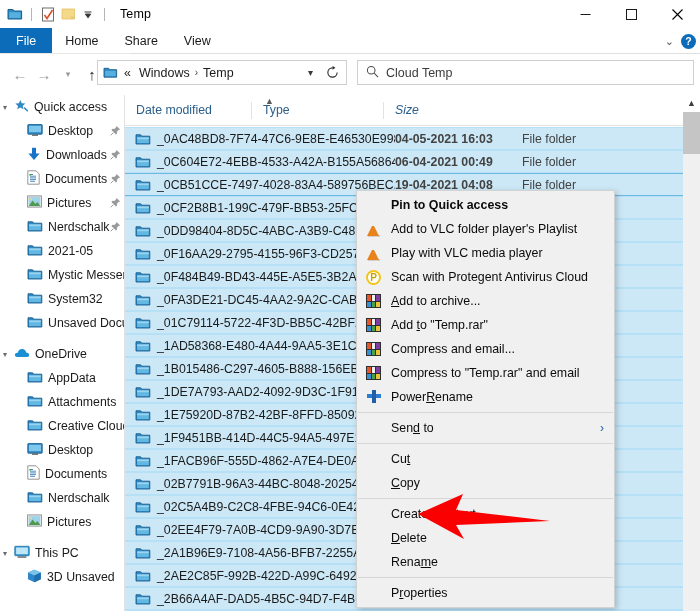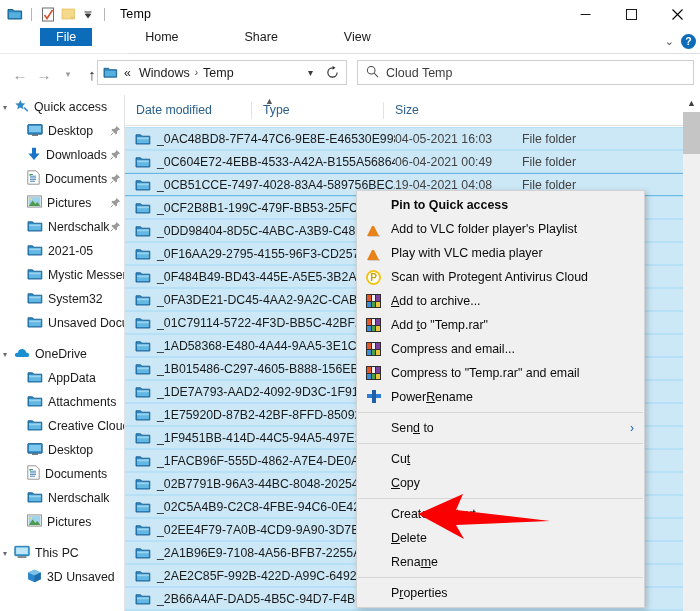--- a/index.html
+++ b/index.html
@@ -32,23 +32,22 @@
   }
 
   
   .ribbon {
     position:absolute; left:0; top:28px; width:700px; height:26px;
     background:#ffffff;
     display:flex; align-items:stretch;
   }
   .tab {
     display:flex; align-items:center; justify-content:center;
-    font-size:12.5px; color:#1a1a1a; height:18px;
+    font-size:12.5px; color:#1a1a1a; height:26px;
     padding:0 13px;
-    margin-left:40px;
   }
   .tab.file {
     background:#0d6cb9; color:#ffffff; padding:0 16px; font-size:12.5px;
   }
   .ribbon-right { position:absolute; right:4px; top:28px; height:26px; display:flex; align-items:center; gap:7px; }
   .chev-sm { font-size:11px; color:#555; }
   .help-circle {
     width:15px; height:15px; border-radius:50%;
     background:#0d6cb9; color:#fff; font-size:10.5px; font-weight:bold;
     display:flex; align-items:center; justify-content:center;
@@ -112,21 +111,21 @@
     position:absolute; left:125px; top:95px; width:575px; height:31px;
     background:#ffffff; display:flex; align-items:center;
     border-bottom:1px solid #e2e2e2;
   }
   .ch { font-size:12.3px; color:#2b5f8a; height:31px; display:flex; align-items:center;
         padding-left:11px; position:relative; }
   .ch::after { content:""; position:absolute; right:0; top:7px; height:17px; width:1px; background:#e2e2e2; }
   .ch-name { width:143px; }
   .ch-date { width:127px; }
   .ch-type { width:132px; }
-  .ch-size { width:50px; }
+  .ch-size { width:50px;font-style:italic; }
   .ch-size::after { display:none; }
   .sortcaret {
     position:absolute; left:265px; top:96px; font-size:9px; color:#5a5a5a;
   }
   .scroll-up-arrow { position:absolute; right:4px; top:98px; font-size:9px; color:#404040; }
 
   
   .filelist {
     position:absolute; left:125px; top:127px; width:558px; height:484px;
     overflow:hidden; background:#ffffff;
@@ -134,36 +133,36 @@
   .frow {
     height:23px; display:flex; align-items:center;
     background:#cce8f7; border-top:1px solid #b6e0f5; border-bottom:1px solid #b6e0f5;
     position:relative;
   }
   .frow.focus { border-top:1px solid #6cb8e0; border-bottom:1px solid #6cb8e0; }
   .fname {
     width:270px; display:flex; align-items:center; gap:6px; padding-left:10px;
     font-size:12.3px; color:#1a1a1a; white-space:nowrap; overflow:hidden;
   }
-  .fdate { width:127px; font-size:12.3px; color:#434343; white-space:nowrap; }
+  .fdate { width:127px; font-size:12.3px; color:#434343; white-space:nowrap;font-weight:bold; }
   .ftype { width:130px; font-size:12.3px; color:#434343; white-space:nowrap; }
 
   
   .folder-ico { flex:0 0 auto; width:16px; height:13px; position:relative; }
 
   
   .vscroll {
     position:absolute; right:0; top:112px; width:17px; height:499px;
     background:#f0f0f0;
   }
   .vthumb { position:absolute; left:0; top:0; width:17px; height:42px; background:#c5c5c5; }
 
   
   .ctxmenu {
-    position:absolute; left:356px; top:190px; width:289px;
+    position:absolute; left:356px; top:190px; width:259px;
     background:#f0f0f0; border:1px solid #d2d2d2;
     box-shadow:2px 2px 6px rgba(0,0,0,0.22);
     padding:2px 0 2px 0;
     z-index:50;
   }
   .ctxitem {
     height:24px; display:flex; align-items:center; gap:9px;
     padding-left:8px; font-size:12.4px; color:#0b0b0b;
     white-space:nowrap;
   }

